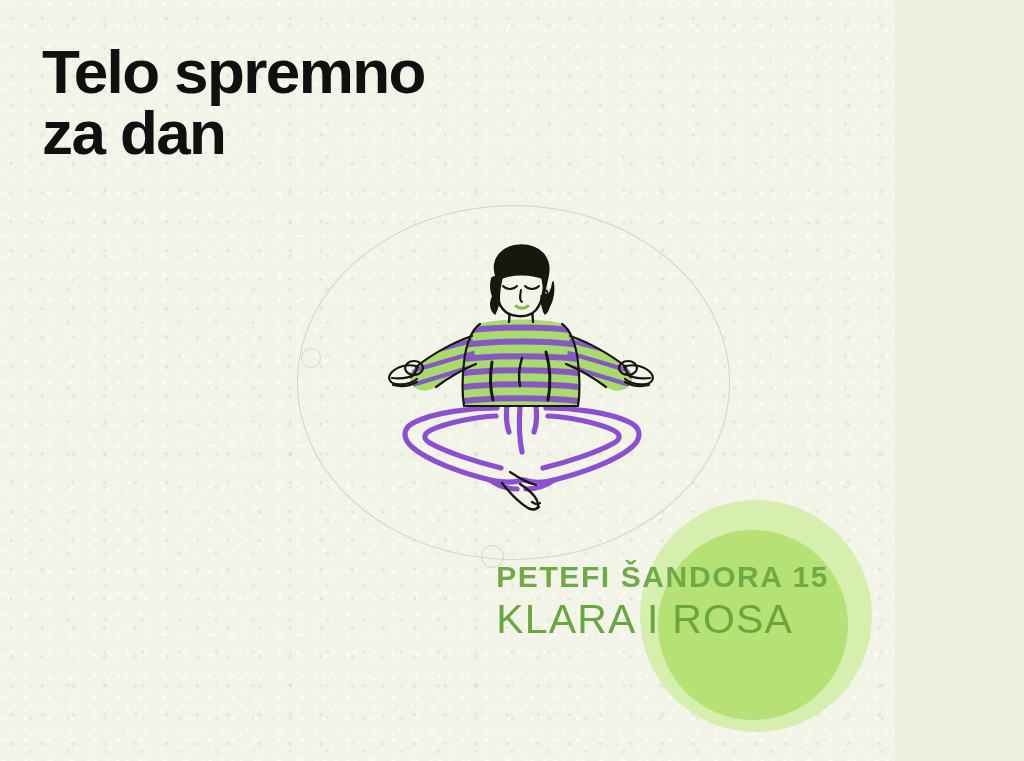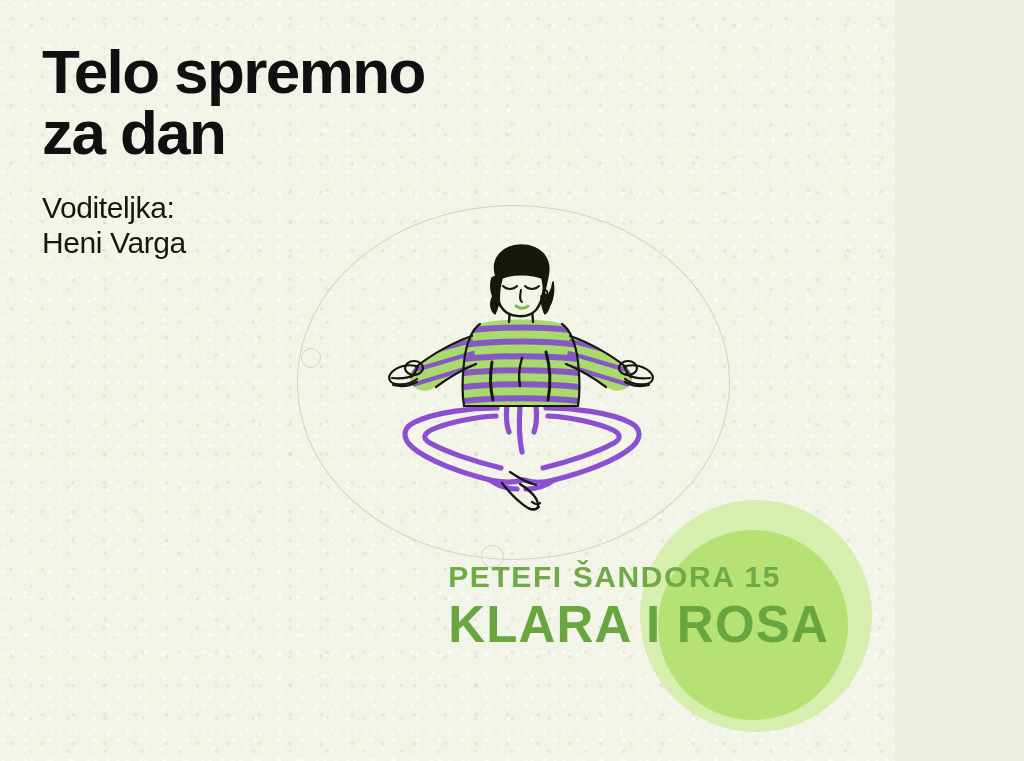--- a/index.html
+++ b/index.html
@@ -101,22 +101,22 @@
     margin: 0;
     color: #6faa47;
     font-size: 30px;
     font-weight: 700;
     letter-spacing: 1.6px;
     line-height: 1.15;
   }
   .address-venue {
     margin: 2px 0 0 0;
     color: #6aa63f;
-    font-size: 51px;
-    font-weight: 700;
+    font-size: 41px;
+    font-weight: 400;
     letter-spacing: 1.2px;
     line-height: 1.1;
   }
 
   
   .illustration {
     position: absolute;
     left: 376px;
     top: 240px;
     width: 290px;
@@ -267,22 +267,20 @@
 
         <path d="M121 50 C 117 50, 116 55, 119 57" stroke-width="1.8"></path>
         <path d="M168 50 C 172 50, 173 55, 170 57" stroke-width="1.8"></path>
       </g>
     </svg>
   </div>
 
   <div class="headline-block">
     <h1 class="headline">Telo spremno
 za dan</h1>
-    <p class="subline">Voditeljka:
-Heni Varga</p>
   </div>
 
   <div class="address-block">
     <p class="address-street">PETEFI ŠANDORA 15</p>
     <p class="address-venue">KLARA I ROSA</p>
   </div>
 
 </div>
 
 </body></html>

